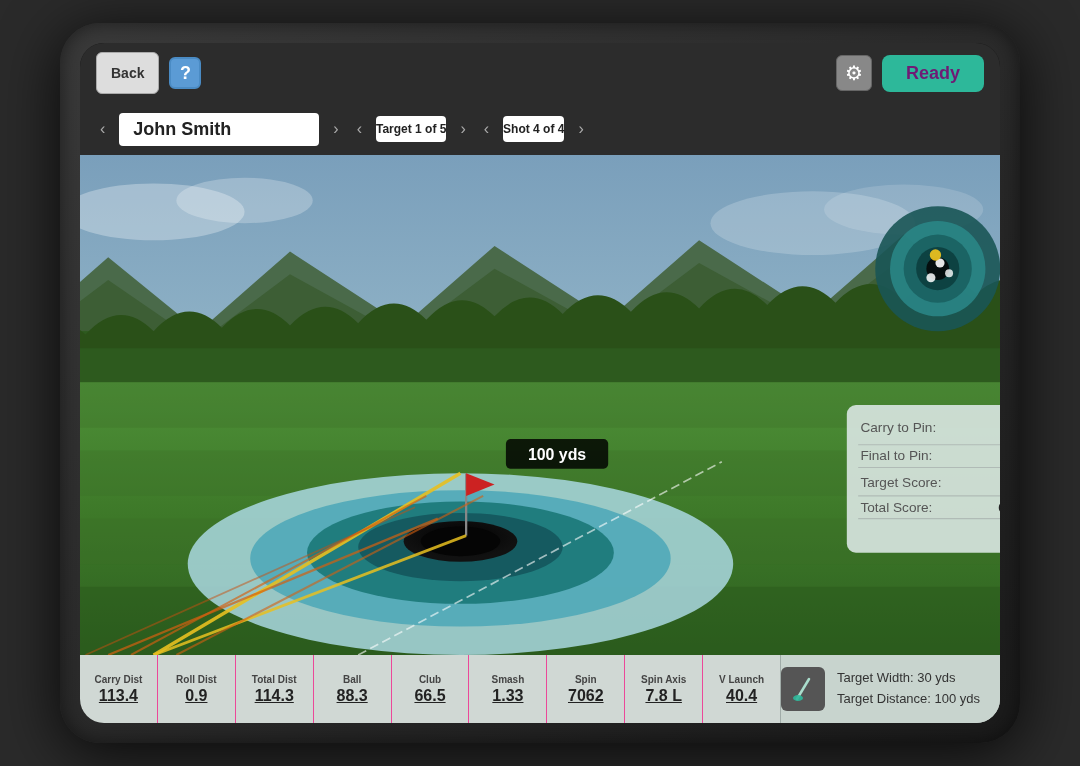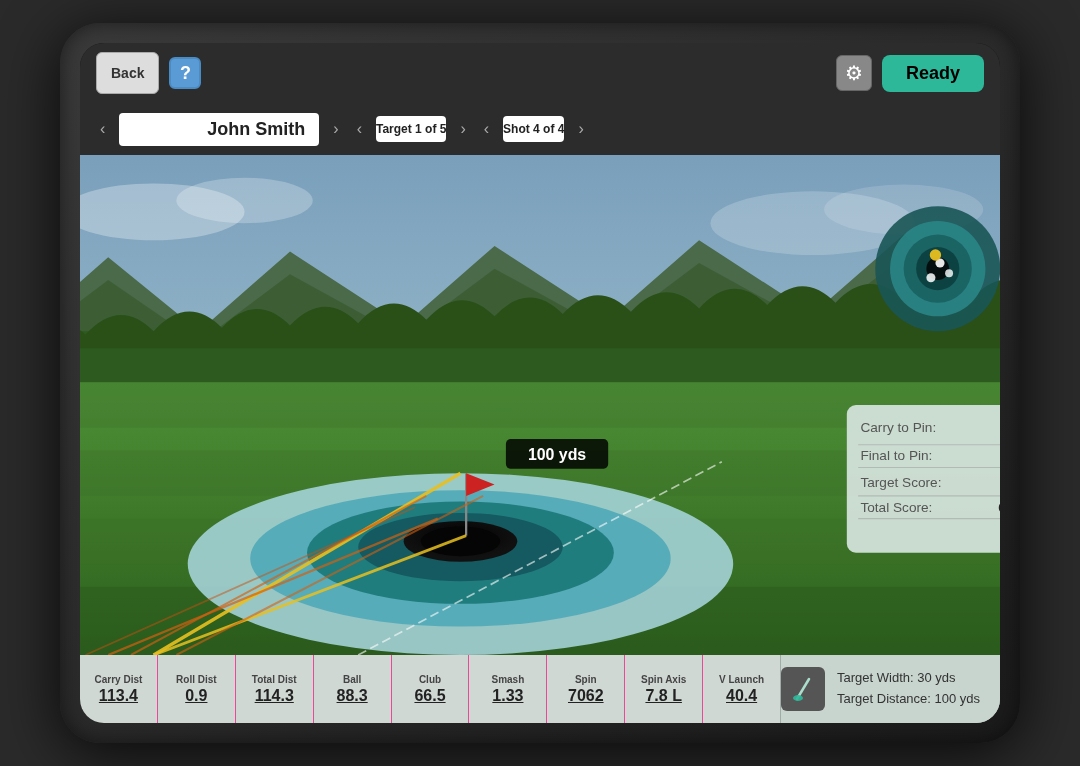--- a/index.html
+++ b/index.html
@@ -78,21 +78,21 @@
       color: white;
       font-size: 20px;
     }
     .ready-btn {
       background: #2db89a;
       border: none;
       border-radius: 8px;
       padding: 8px 24px;
       font-size: 18px;
       font-weight: bold;
-      color: #000000;
+      color: #701a75;
       cursor: pointer;
     }
     .nav-bar {
       background: #2c2c2c;
       padding: 8px 16px;
       display: flex;
       align-items: center;
       gap: 10px;
       flex-shrink: 0;
       height: 52px;
@@ -104,21 +104,21 @@
       padding: 0 4px;
     }
     .nav-label-box {
       background: white;
       border-radius: 4px;
       padding: 6px 14px;
       font-size: 18px;
       font-weight: bold;
       color: #222;
       min-width: 200px;
-      text-align: right;
+      text-align: left;
     }
     .nav-label-small {
       background: white;
       border-radius: 4px;
       padding: 6px 0;
       font-size: 12px;
       font-weight: bold;
       color: #222;
       text-align: center;
     }

